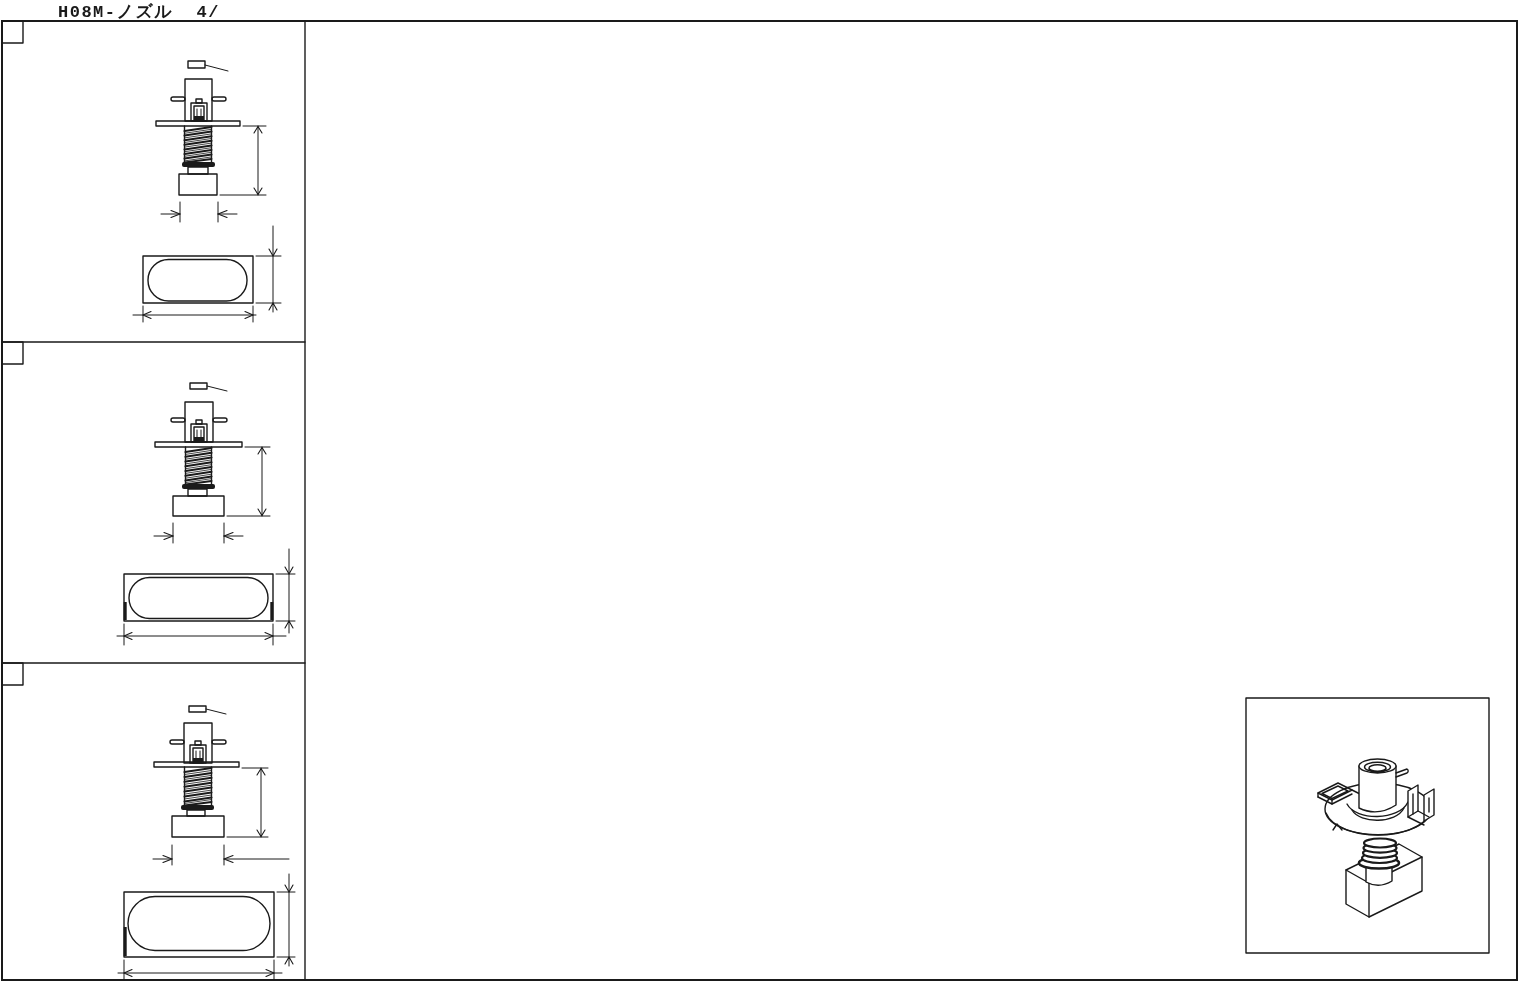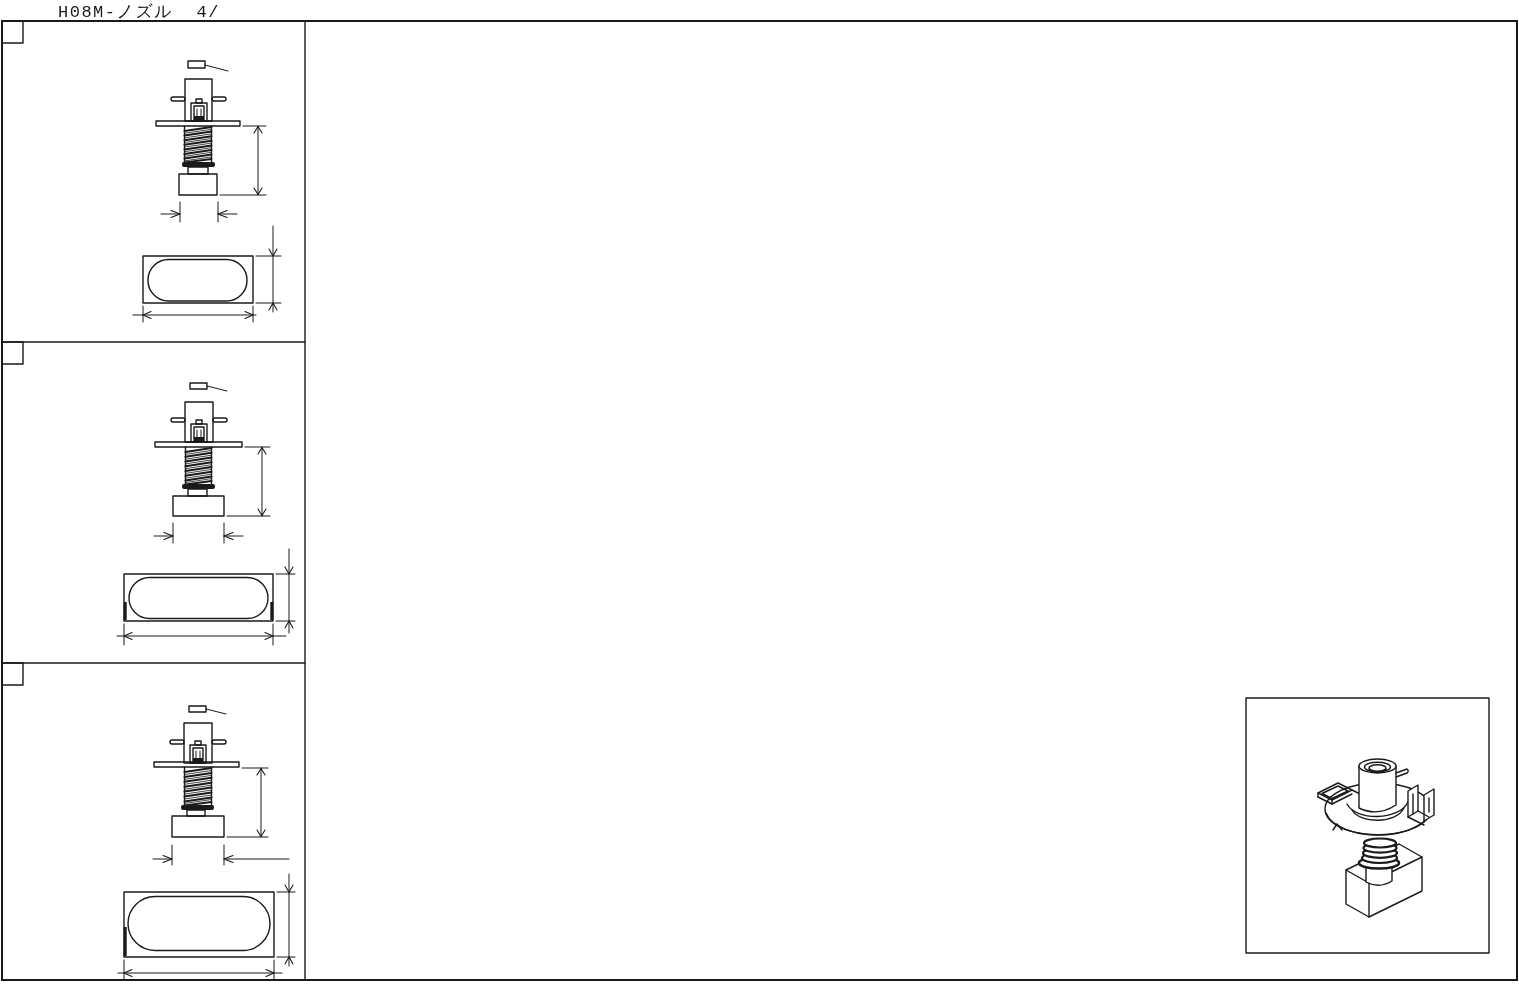--- a/index.html
+++ b/index.html
@@ -1,21 +1,21 @@
 <!DOCTYPE html>
 <html style="--line: #1a1a1a; --background: #ffffff;"><head>
 <meta charset="utf-8">
 <style>
   :root { --line:#1a1a1a; --background:#ffffff; }
   html,body{margin:0;padding:0;background:#fff;}
   .page{position:relative;width:1519px;height:986px;background:var(--background);
         font-family:"Liberation Sans", sans-serif; overflow:hidden;}
   .title{position:absolute;left:58px;top:0px;height:20px;font-size:17px;
          letter-spacing:1.5px;color:var(--line);white-space:pre;
-         font-family:"Liberation Mono","DejaVu Sans Mono",monospace;font-weight:normal;}
+         font-family:"Liberation Mono","DejaVu Sans Mono",monospace;font-weight:bold;}
   svg{position:absolute;left:0;top:0;}
   .s{stroke:var(--line);fill:none;stroke-width:1.4;stroke-linecap:round;stroke-linejoin:round;}
   .t{stroke:var(--line);fill:none;stroke-width:1;stroke-linecap:round;}
   .a{stroke:var(--line);fill:none;stroke-width:1.1;stroke-linecap:round;stroke-linejoin:round;}
   .coil{stroke:var(--line);fill:none;stroke-width:2;stroke-linecap:round;}
   .coilthin{stroke:var(--line);fill:none;stroke-width:.8;stroke-linecap:round;}
   .bold{stroke:var(--line);fill:none;stroke-width:3;stroke-linecap:butt;}
   .fill{fill:var(--line);stroke:none;}
   .wf{fill:#ffffff;stroke:var(--line);stroke-width:1.4;stroke-linejoin:round;}
   .frame{stroke:var(--line);fill:none;stroke-width:2;}

